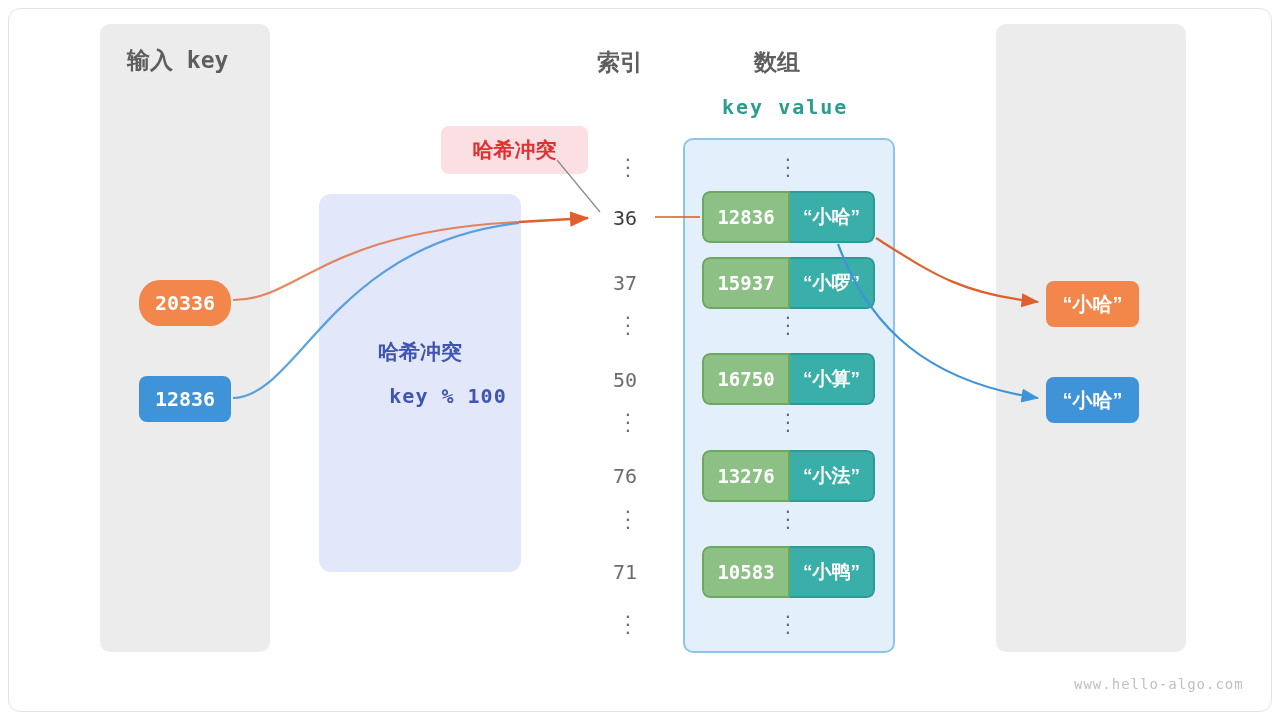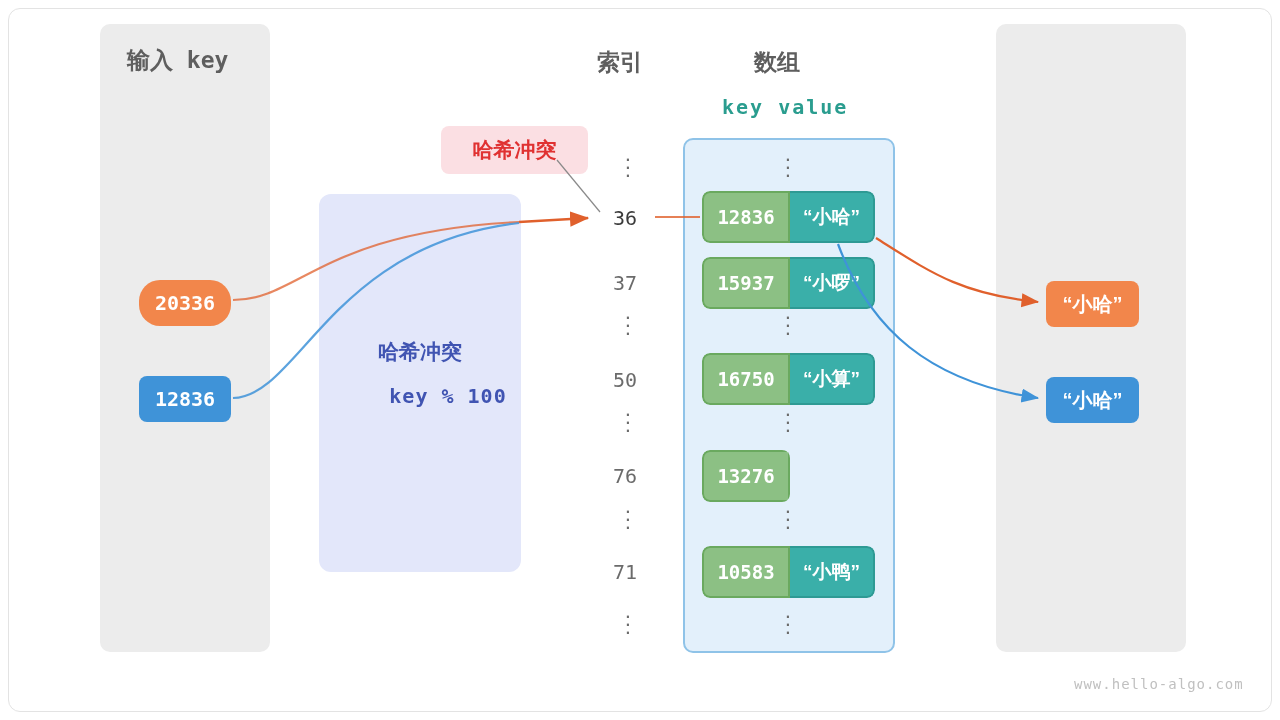--- a/index.html
+++ b/index.html
@@ -296,20 +296,21 @@
   <div class="bucket" style="left:702px; top:257px;">
     <div class="key">15937</div>
     <div class="val">“小啰”</div>
   </div>
   <div class="bucket" style="left:702px; top:353px;">
     <div class="key">16750</div>
     <div class="val">“小算”</div>
   </div>
   <div class="bucket" style="left:702px; top:450px;">
     <div class="key">13276</div>
+    <div class="val">“小法”</div>
   </div>
   <div class="bucket" style="left:702px; top:546px;">
     <div class="key">10583</div>
     <div class="val">“小鸭”</div>
   </div>
 
   <div class="chip orange" style="left:139px; top:280px; width:92px; height:46px;border-radius:21px;">20336</div>
   <div class="chip blue" style="left:139px; top:376px; width:92px; height:46px;">12836</div>
 
   <div class="chip orange value" style="left:1046px; top:281px; width:93px; height:46px;">“小哈”</div>

